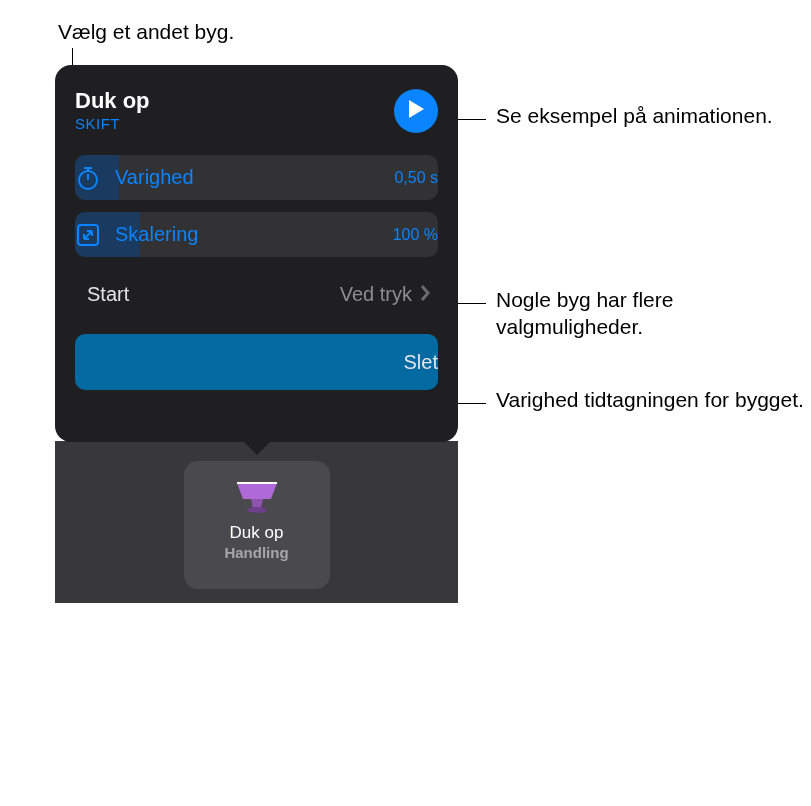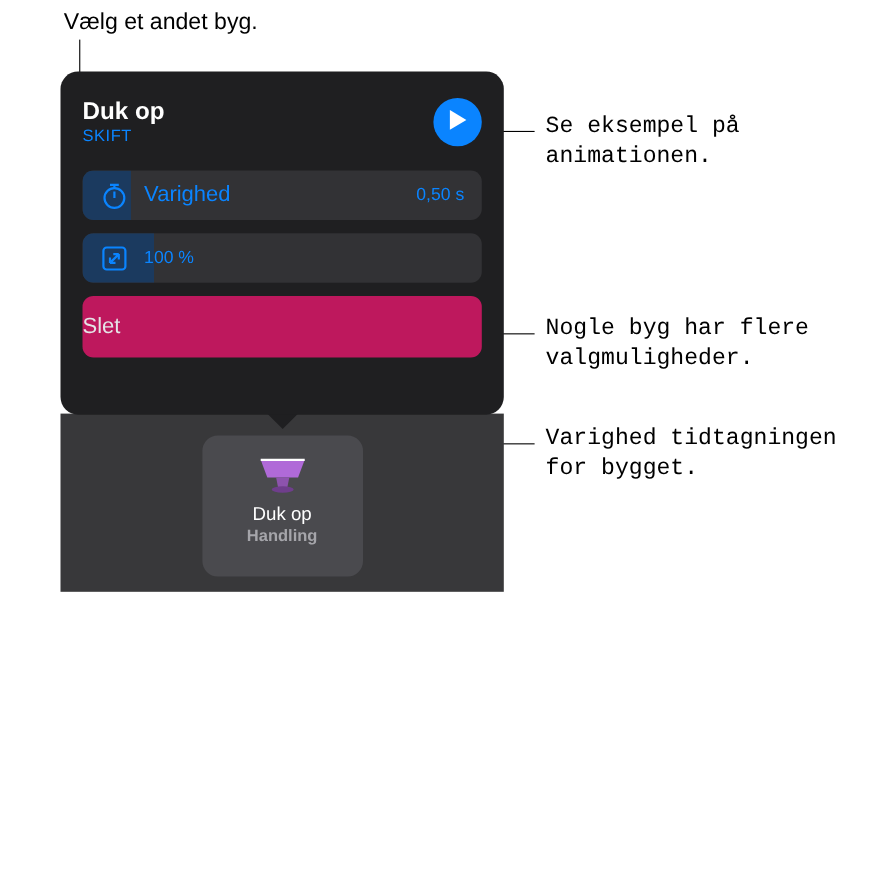--- a/index.html
+++ b/index.html
@@ -62,21 +62,21 @@
   }
   .play-btn svg { width: 18px; height: 20px; fill: #ffffff; }
 
   .option-row {
     background: #323235;
     border-radius: 10px;
     height: 45px;
     position: relative;
     display: flex;
     align-items: center;
-    padding: 0 16px;
+    padding: 0 0;
     margin-bottom: 12px;
     overflow: hidden;
   }
   .option-row .fill {
     position: absolute;
     left: 0; top: 0; bottom: 0;
     background: #1b3a5f;
   }
   .option-row .content {
     position: relative;
@@ -119,26 +119,26 @@
     color: #8d8d92;
     font-size: 20px;
     margin-right: 8px;
   }
   .plain-row .chev svg {
     width: 10px; height: 18px;
     stroke: #6c6c70; fill: none; stroke-width: 3;
   }
 
   .delete-btn {
-    background: #be185d;
+    background: #0369a1;
     border-radius: 10px;
     height: 56px;
     display: flex;
     align-items: center;
-    justify-content: flex-start;
+    justify-content: flex-end;
     color: #e4e4e6;
     font-size: 20px;
     cursor: pointer;
     margin-bottom: 32px;
   }
 
   
   .bottom-strip {
     width: 403px;
     height: 162px;
@@ -191,29 +191,29 @@
   }
 
   
   .callout {
     position: absolute;
     font-size: 21px;
     color: #000;
     line-height: 1.3;
     font-weight: 400;
   }
-  .callout.right { left: 496px; font-family: Liberation Mono, monospace; }
+  .callout.right { left: 496px; }
   .callout .line {
     position: absolute;
     height: 1px;
     background: #000;
   }
 
   
-  .cl-top { left: 58px; top: 6px; }
+  .cl-top { left: 58px; top: 18px; }
   .cl-top .line-v {
     position: absolute;
     left: 14px;
     top: 30px;
     width: 1px;
     height: 108px;
     background: #000;
   }
 
   .cl-play { top: 102px; width: 300px; }
@@ -284,24 +284,34 @@
 
     <div class="option-row">
       <div class="fill" style="width:18%"></div>
       <div class="content">
         <span class="icon">
           <svg viewBox="0 0 26 26">
             <rect x="3" y="3" width="20" height="20" rx="3"></rect>
             <path d="M9 17 L17 9 M17 9 L12 9 M17 9 L17 14 M9 17 L14 17 M9 17 L9 12"></path>
           </svg>
         </span>
+        <span class="label">Skalering</span>
         <span class="value">100 %</span>
       </div>
     </div>
 
+    <div class="plain-row">
+      <span class="label">Start</span>
+      <span class="value">Ved tryk</span>
+      <span class="chev">
+        <svg viewBox="0 0 10 18">
+            <polyline points="2,2 8,9 2,16"></polyline>
+          </svg>
+      </span>
+    </div>
 
     <div class="delete-btn">
       <span>Slet</span>
     </div>
 
   </div>
 
   <div class="bottom-strip">
     <div class="tail"></div>
 

